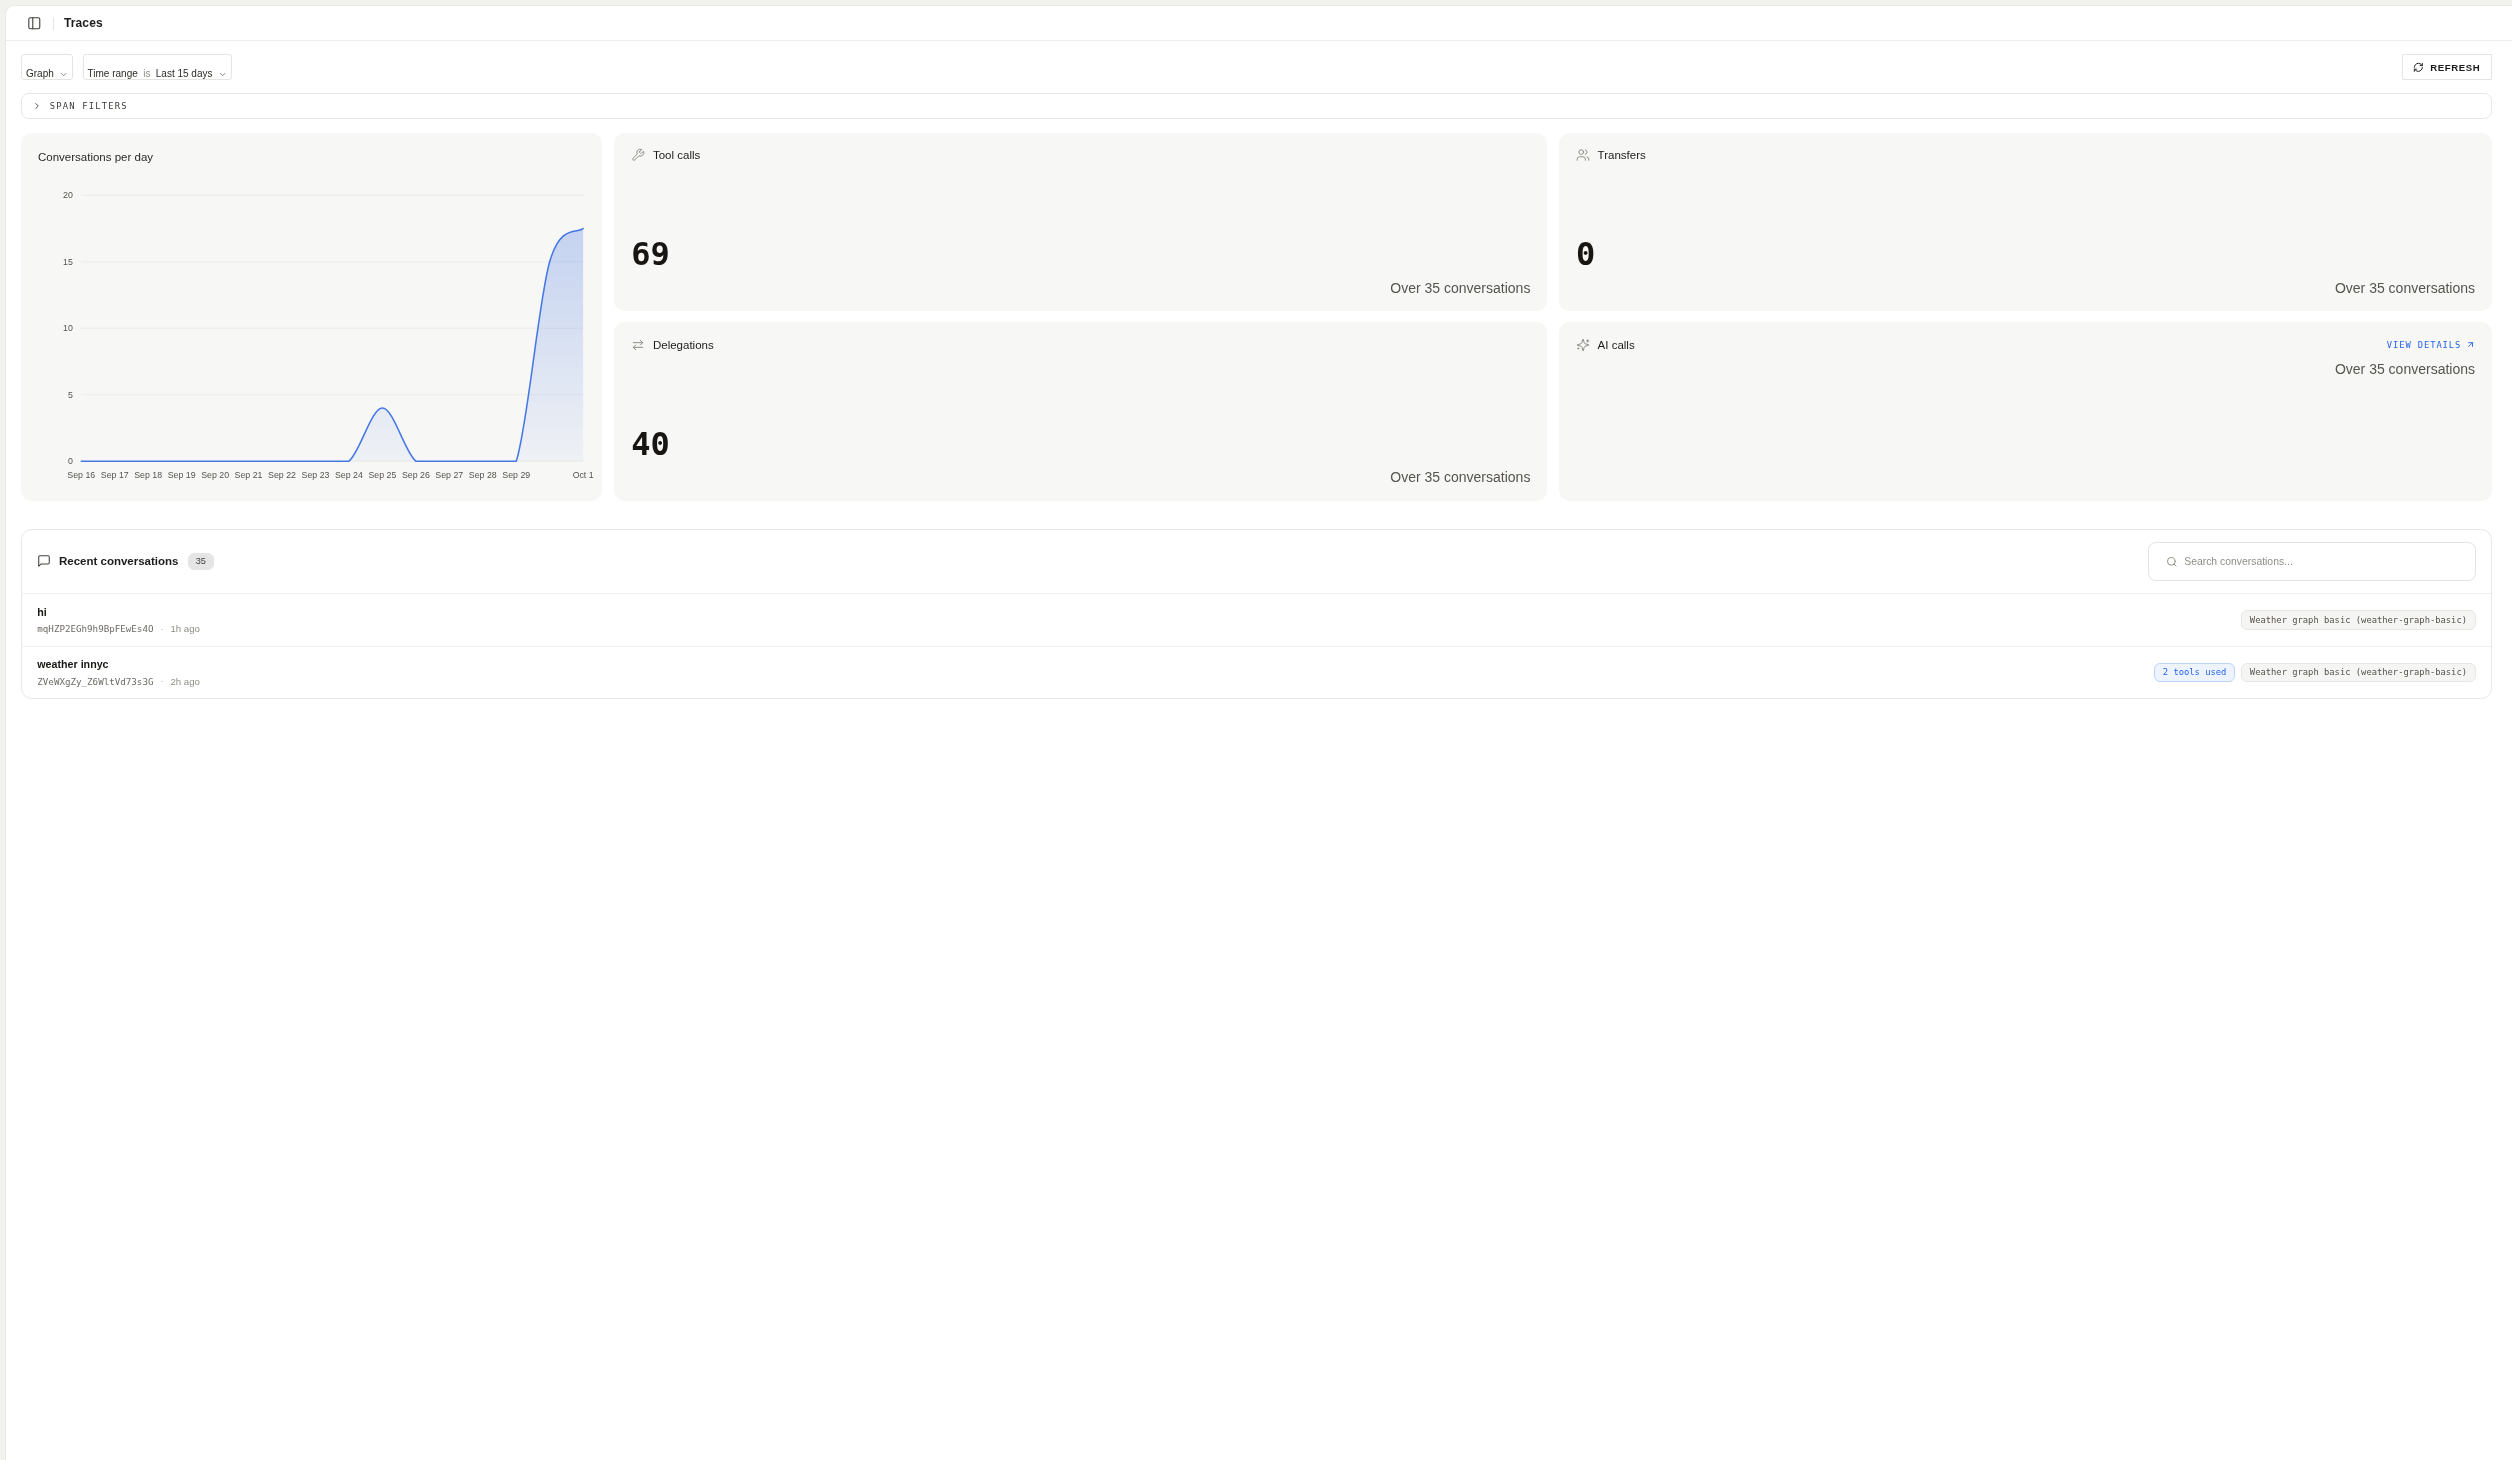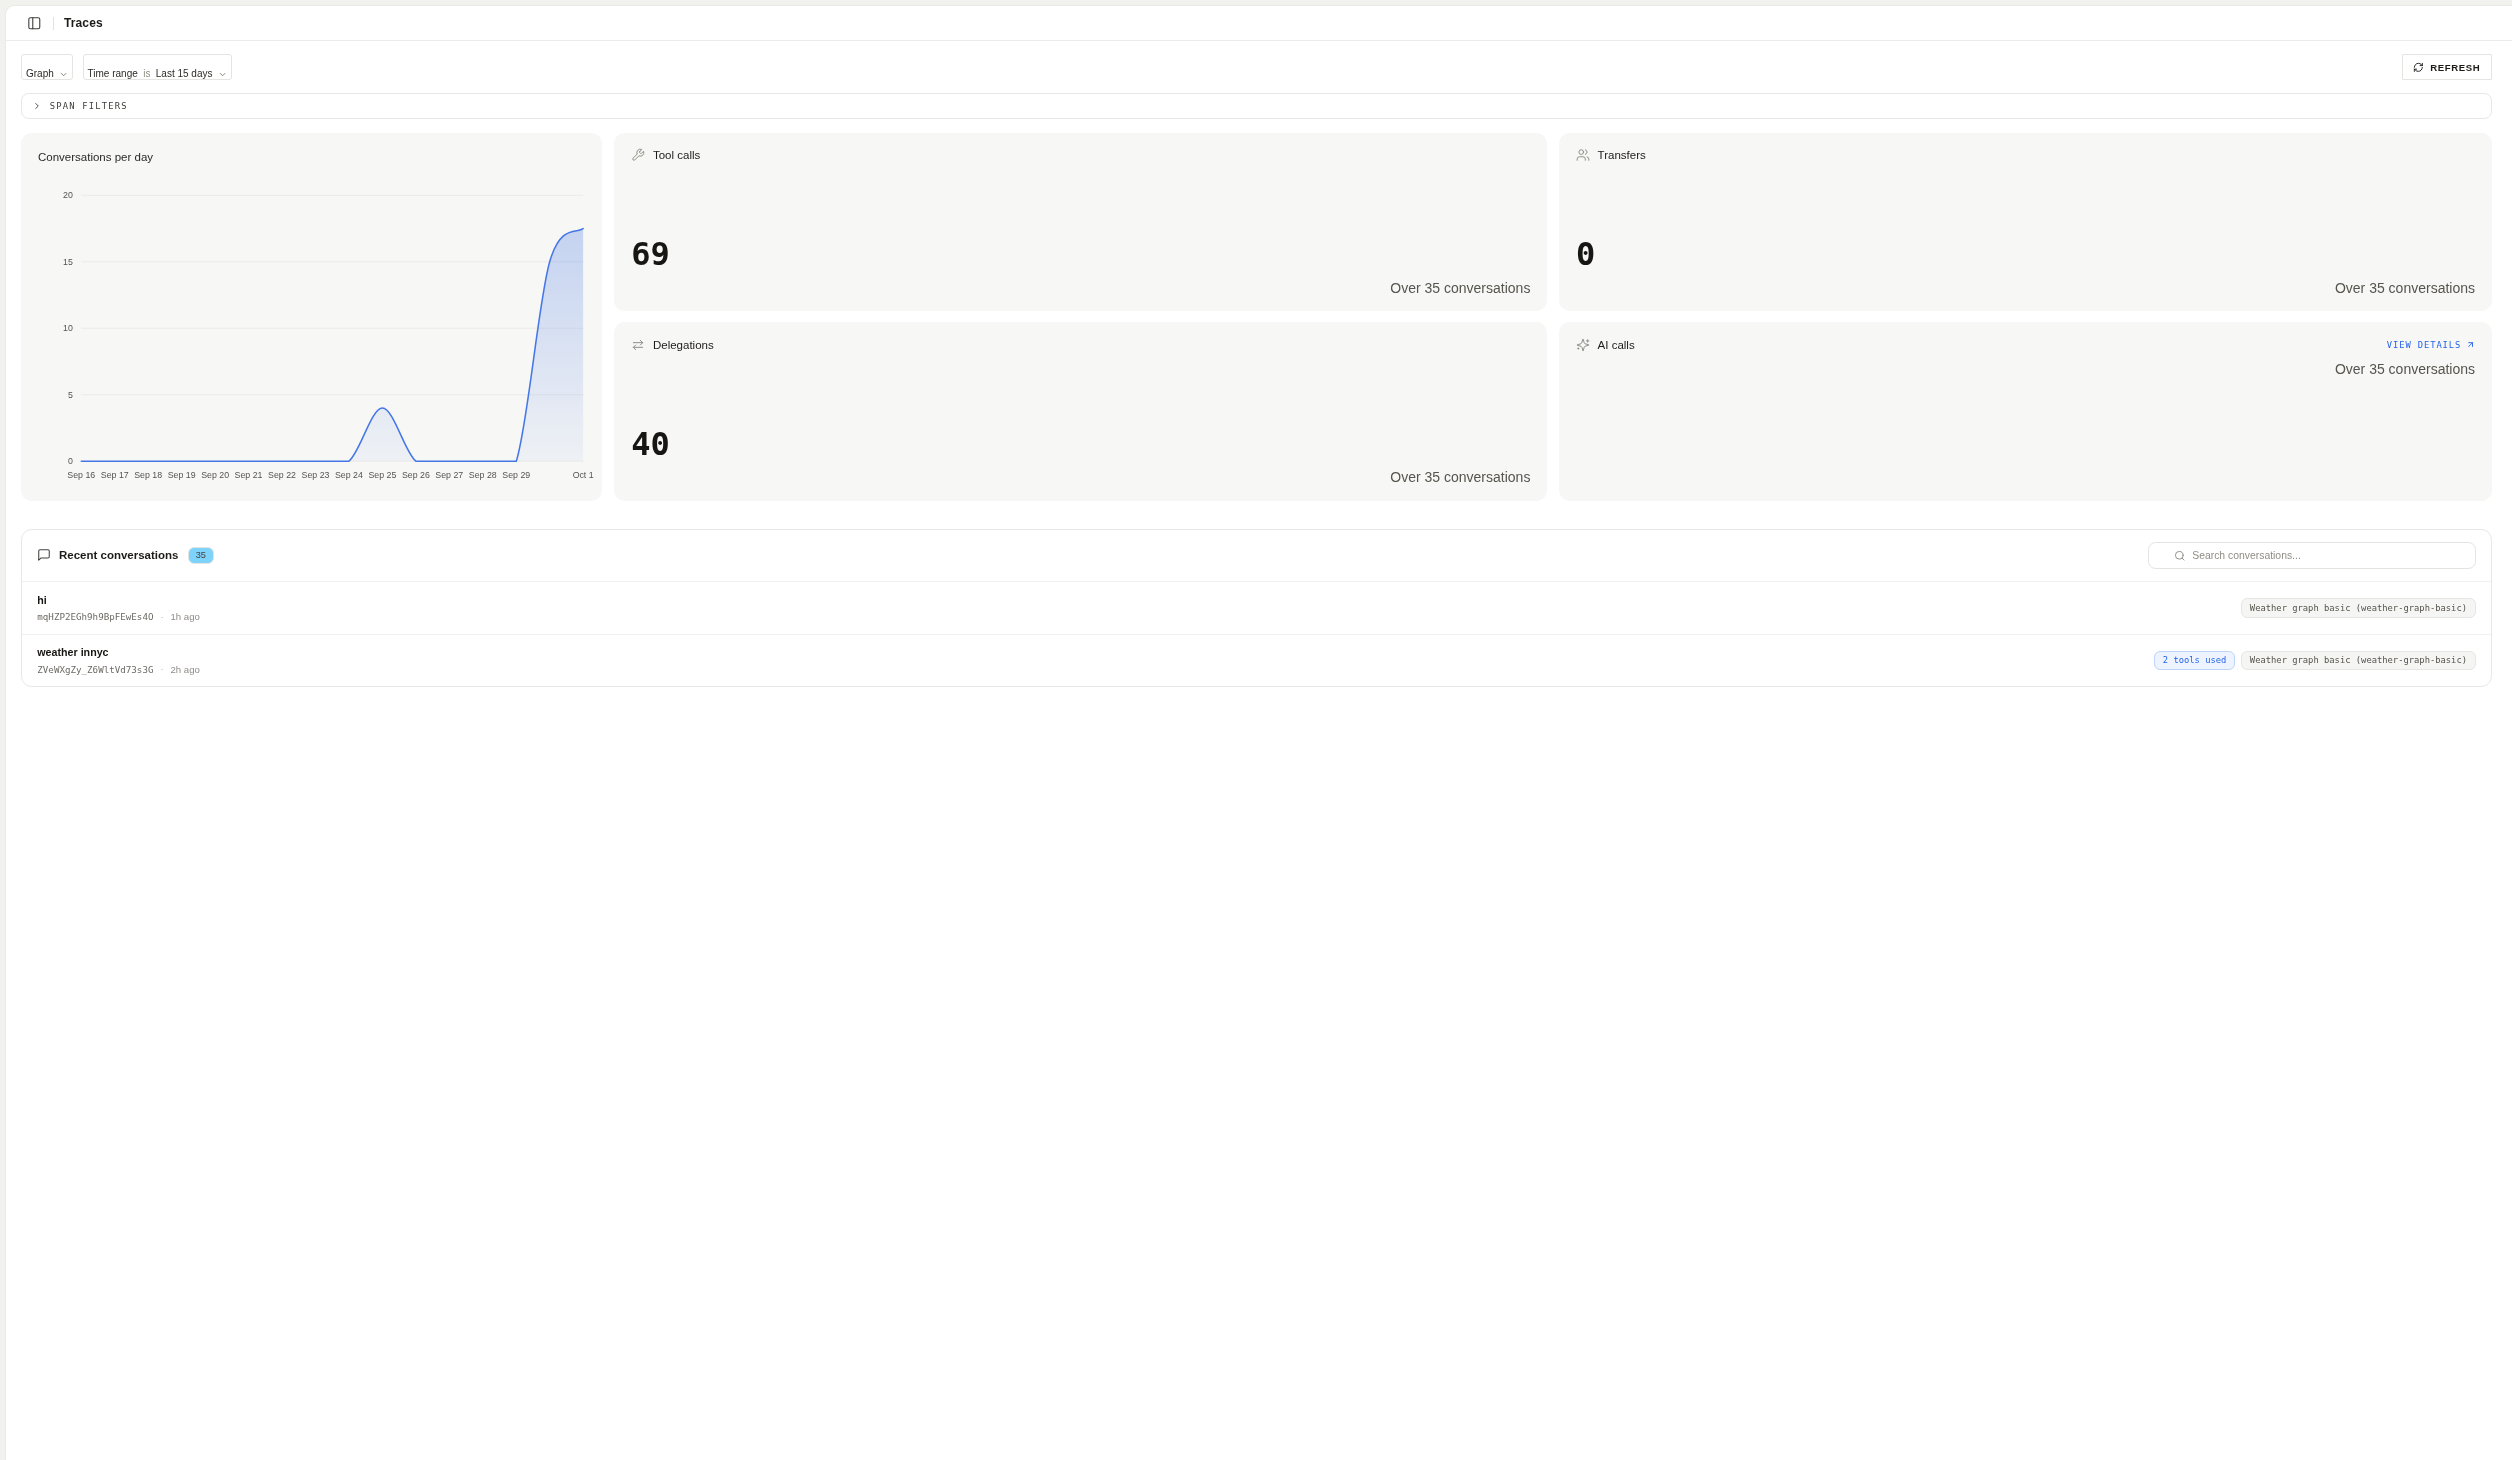--- a/index.html
+++ b/index.html
@@ -46,24 +46,24 @@
                font-family:"DejaVu Sans Mono", monospace; font-size:8.8px; font-weight:500;
                letter-spacing:0.9px; color:#2563eb; }
   .stat-value { font-family:"DejaVu Sans Mono", monospace; font-weight:700; font-size:32px;
                 color:#171613; margin-top:auto; line-height:1; }
   .stat-caption { font-size:14px; color:#56544e; margin-top:9.2px;text-align:right; }
 
   
   .recent { margin:28px 20px 0 14.6px; border:0.8px solid #e7e7e4; border-radius:10.7px; background:#fff; }
   .recent-head { display:flex; align-items:center; padding:12.3px 15.3px; }
   .recent-title { font-size:11.5px; font-weight:700; margin-left:7.7px; }
-  .count-badge { margin-left:9.2px; font-size:9.2px; color:#44423d; background:#7dd3fc;
+  .count-badge { margin-left:9.2px; font-size:9.2px; color:#44423d; background:#e5e5e5;
                  border:0.8px solid #e5e5e2; border-radius:6.1px; padding:2.3px 7px; }
-  .search { margin-left:auto; width:328px; height:27px; border:0.8px solid #e3e3e0; border-radius:7.7px;
-            display:flex; align-items:center; gap:7px; padding:0 25px; background:#fff; }
+  .search { margin-left:auto; width:328px; height:39px; border:0.8px solid #e3e3e0; border-radius:7.7px;
+            display:flex; align-items:center; gap:7px; padding:0 17px; background:#fff; }
   .search input { border:none; outline:none; flex:1; font-size:10.4px; color:#1d1c1a;
                   font-family:"Liberation Sans", sans-serif; background:transparent; }
   .search input::placeholder { color:#8f8d85; }
 
   .row { display:flex; align-items:center; padding:11.5px 15.3px; border-top:0.8px solid #f0f0ed; cursor:pointer; }
   .row-main { display:flex; flex-direction:column; gap:5.4px; }
   .row-title { font-size:10.7px; font-weight:600; color:#171613; }
   .row-meta { display:flex; align-items:center; gap:7px; }
   .row-id { font-family:"DejaVu Sans Mono", monospace; font-size:9.2px; color:#6d6b64; }
   .row-dot { color:#b4b2aa; font-size:9.2px; }

